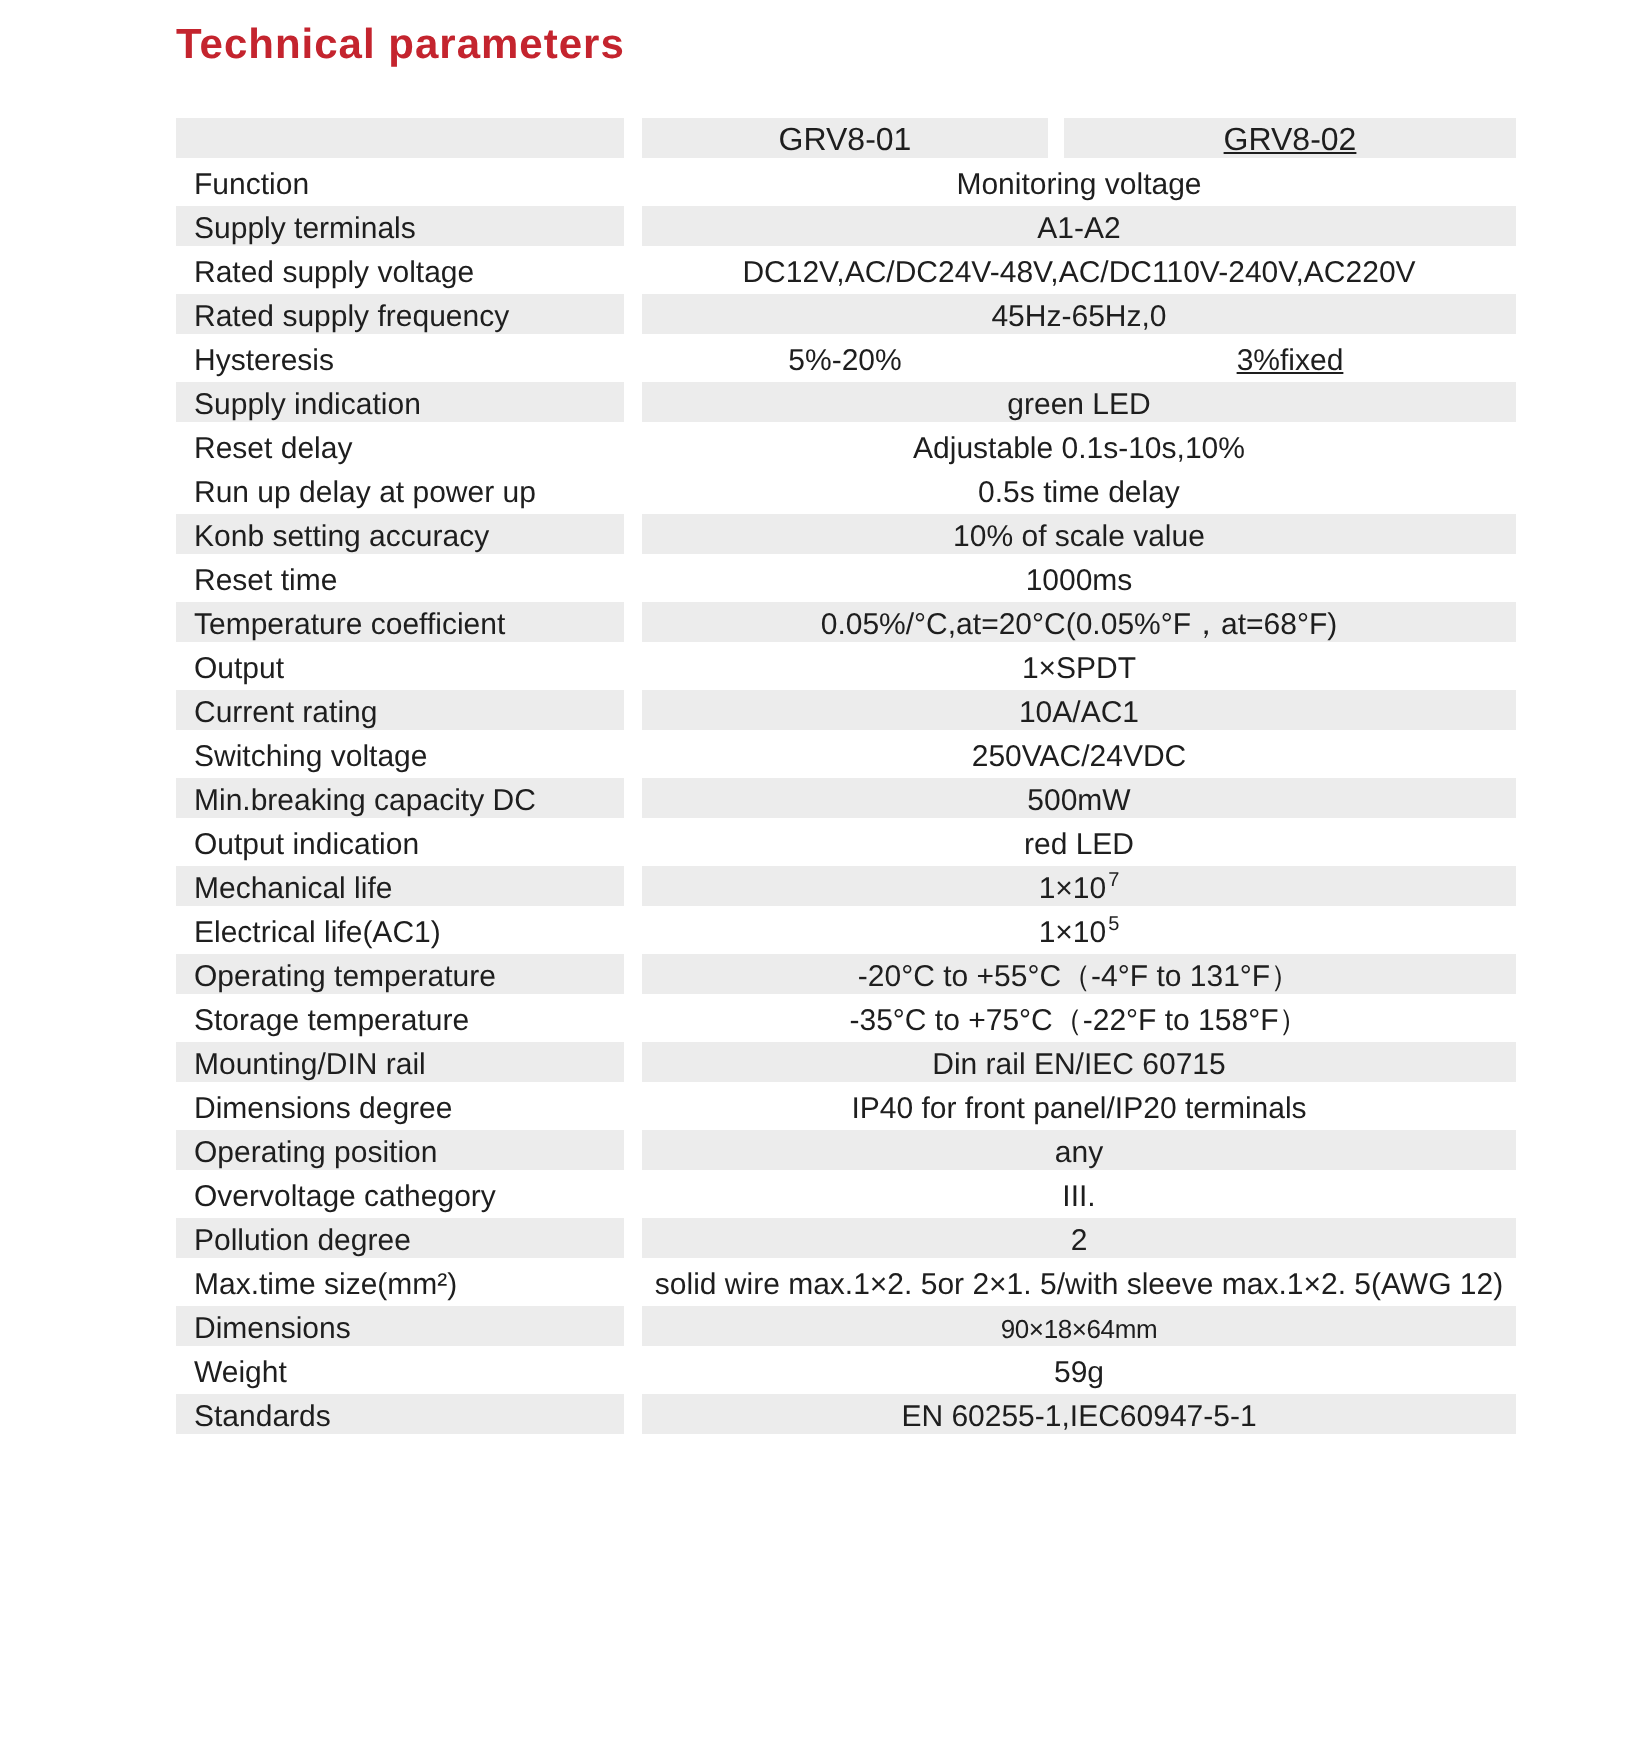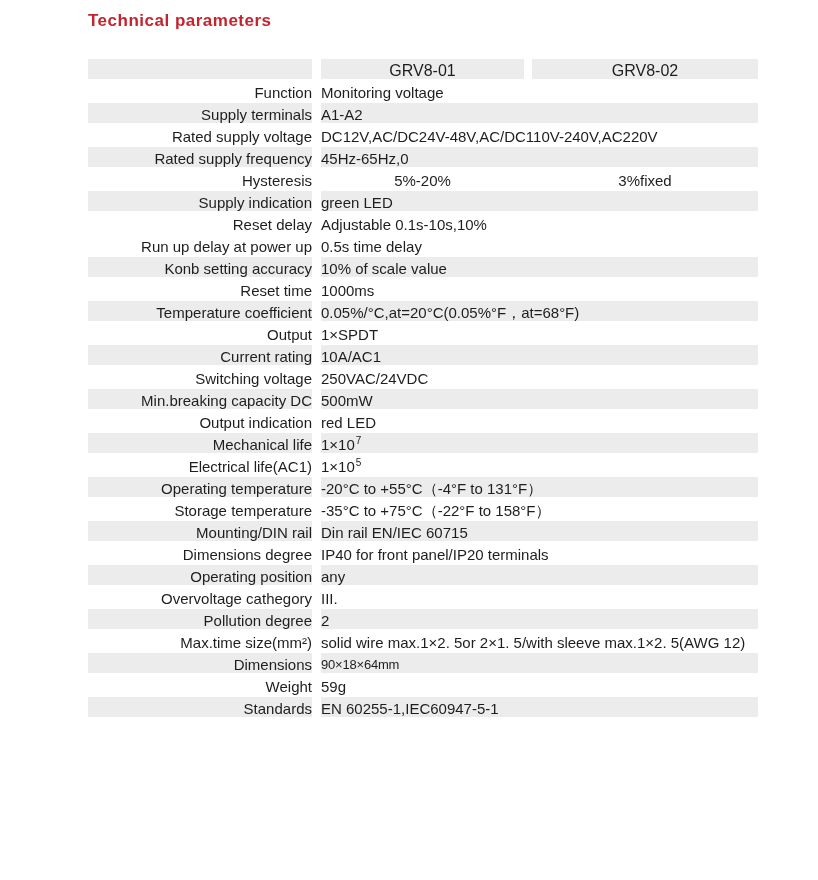--- a/index.html
+++ b/index.html
@@ -15,21 +15,21 @@
     height: 880px;
     background: #ffffff;
     font-family: "Liberation Sans", "DejaVu Sans", sans-serif;
     color: var(--text);
     overflow: hidden;
   }
   .title {
     position: absolute;
     left: 88px;
     top: 11px;
-    font-size: 17px;
+    font-size: 21px;
     font-weight: bold;
     color: var(--accent);
     letter-spacing: 0.5px;
   }
   .table {
     position: absolute;
     left: 88px;
     top: 59px;
     width: 670px;
   }
@@ -42,34 +42,35 @@
     line-height: 24px;
     font-size: 15px;
     white-space: nowrap;
     overflow: hidden;
   }
   .shaded { background: var(--shade); }
   .label {
     width: 224px;
     padding-left: 9px;
     margin-right: 9px;
-    text-align: right;
+    text-align: left;
   }
   .v1 {
     width: 203px;
     margin-right: 8px;
     text-align: center;
   }
   .v2 {
     flex: 1;
     text-align: center;
+    text-decoration: underline;
   }
   .vspan {
     flex: 1;
-    text-align: left;
+    text-align: center;
   }
   .header .v1, .header .v2 { font-size: 16px; }
   sup {
     font-size: 10px;
     vertical-align: super;
     line-height: 0;
     margin-left: 1px;
   }
   
   .row:nth-child(28) .vspan { font-size: 13px; letter-spacing: -0.2px; }

